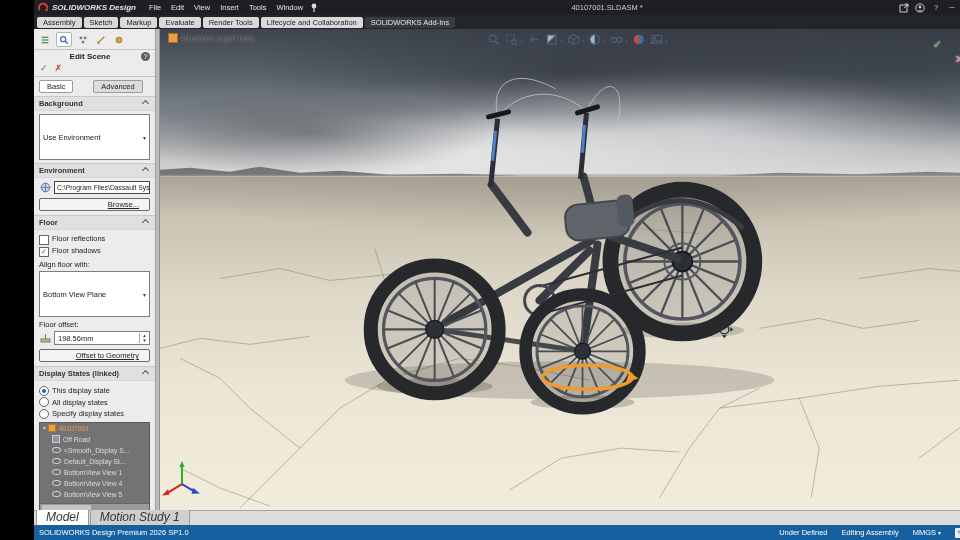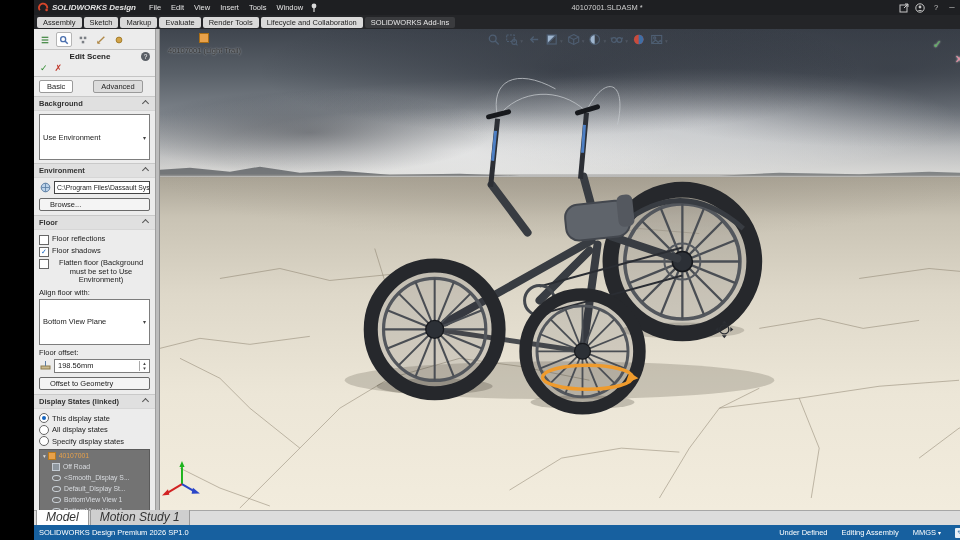--- a/index.html
+++ b/index.html
@@ -52,21 +52,21 @@
   .sec-body{padding:3px 5px;}
   .select{display:flex;align-items:center;border:1px solid #7d7d7d;background:#fff;height:12px;
           padding:16px 3px;justify-content:space-between;}
   .select .val{overflow:hidden;white-space:nowrap;}
   .caret{font-size:6px;color:#444;}
   .envrow{display:flex;align-items:center;gap:3px;}
   .mini-ic{width:12px;height:12px;flex:0 0 auto;display:flex;align-items:center;justify-content:center;}
   .txtinput{flex:1;border:1px solid #444;background:#fff;height:11px;line-height:11px;
             padding:0 2px;font-size:6.8px;overflow:hidden;white-space:nowrap;}
   .btn{display:block;margin:4px auto 1px auto;border:1px solid #6a6a6a;background:#f4f4f4;
-       padding:1px 10px;border-radius:2px;text-align:left;}
+       padding:1px 10px;border-radius:2px;text-align:right;text-decoration:underline;}
   .cbrow{display:flex;align-items:flex-start;gap:3px;margin:2px 0;line-height:1.15;text-align:center;}
   .cbox{width:8px;height:8px;border:1px solid #666;background:#fff;flex:0 0 auto;
         display:flex;align-items:center;justify-content:center;font-size:7px;color:#1565c0;font-weight:bold;margin-top:0;}
   .plabel{margin:3px 0 2px 0;color:#222;}
   .spinrow{display:flex;align-items:center;gap:3px;}
   .spinner{flex:1;display:flex;border:1px solid #7d7d7d;background:#fff;height:12px;align-items:center;}
   .spinner .val{flex:1;padding:8px 3px;}
   .spin-arrows{display:flex;flex-direction:column;border-left:1px solid #aaa;width:9px;
                font-size:4.5px;color:#444;line-height:5px;text-align:center;}
   .radiorow{display:flex;align-items:center;gap:3px;margin:1.5px 0;}
@@ -94,21 +94,21 @@
      radial-gradient(ellipse 340px 70px at 65% 62%, rgba(244,245,247,.50), rgba(244,245,247,0) 75%),
      radial-gradient(ellipse 300px 55px at 35% 82%, rgba(250,250,250,.55), rgba(250,250,250,0) 78%),
      radial-gradient(ellipse 700px 140px at 50% 108%, rgba(222,223,222,.85), rgba(222,223,222,0) 80%),
      linear-gradient(180deg,#3f454e 0%,#596068 30%,#7e848b 58%,#b9babb 85%,#d8d7d3 100%);}
   .ground{position:absolute;left:0;top:148px;right:0;bottom:0;
     background:
      radial-gradient(ellipse 600px 90px at 50% 0%, rgba(160,152,138,.5), rgba(160,152,138,0) 70%),
      linear-gradient(180deg,#aaa496 0%,#c9c3b4 12%,#ded8c9 35%,#ece6d7 65%,#f2ecdd 100%);}
   .scene{position:absolute;left:0;top:0;width:100%;height:100%;}
   .breadcrumb{position:absolute;left:8px;top:4px;display:flex;align-items:center;gap:3px;
-              font-size:7.5px;color:#333;text-shadow:0 0 2px rgba(255,255,255,.7);flex-direction:column;}
+              font-size:7.5px;color:#333;text-shadow:0 0 2px rgba(255,255,255,.7);}
   .bc-cube{width:8px;height:8px;background:#e8a14a;border:1px solid #a96d15;}
   .headsup{position:absolute;top:2px;left:50%;transform:translateX(-50%);
            display:flex;align-items:center;gap:1px;}
   .hud-btn{width:17px;height:16px;display:flex;align-items:center;justify-content:center;border-radius:2px;}
   .hud-caret{font-size:5.5px;color:#4e5560;margin:4px 1px 0 -1px;}
   .confirm-check{position:absolute;top:9px;right:52px;color:#5cb85c;font-weight:bold;
                  font-size:11px;text-shadow:0 0 2px #fff;}
   .confirm-x{position:absolute;top:24px;right:30px;color:#e98aa0;font-weight:bold;
              font-size:11px;text-shadow:0 0 2px #fff;}
   .taskpane{position:absolute;right:0;top:10px;display:flex;flex-direction:column;gap:2px;}
@@ -270,24 +270,20 @@
       </div>
       <div class="sec-body">
         <div class="cbrow">
           <span class="cbox"></span>
           <span>Floor reflections</span>
         </div>
         <div class="cbrow">
           <span class="cbox">✓</span>
           <span>Floor shadows</span>
         </div>
-        <div class="cbrow">
-          <span class="cbox"></span>
-          <span>Flatten floor (Background must be set to Use Environment)</span>
-        </div>
         <div class="plabel">Align floor with:</div>
         <div class="select">
           <span class="val">Bottom View Plane</span>
           <span class="caret">▾</span>
         </div>
         <div class="plabel">Floor offset:</div>
         <div class="spinrow">
           <span class="mini-ic">
             <svg width="11" height="11" viewBox="0 0 11 11">
                 <rect x="1" y="6" width="9" height="3" fill="#c9b98e" stroke="#8a7a4e"></rect>

